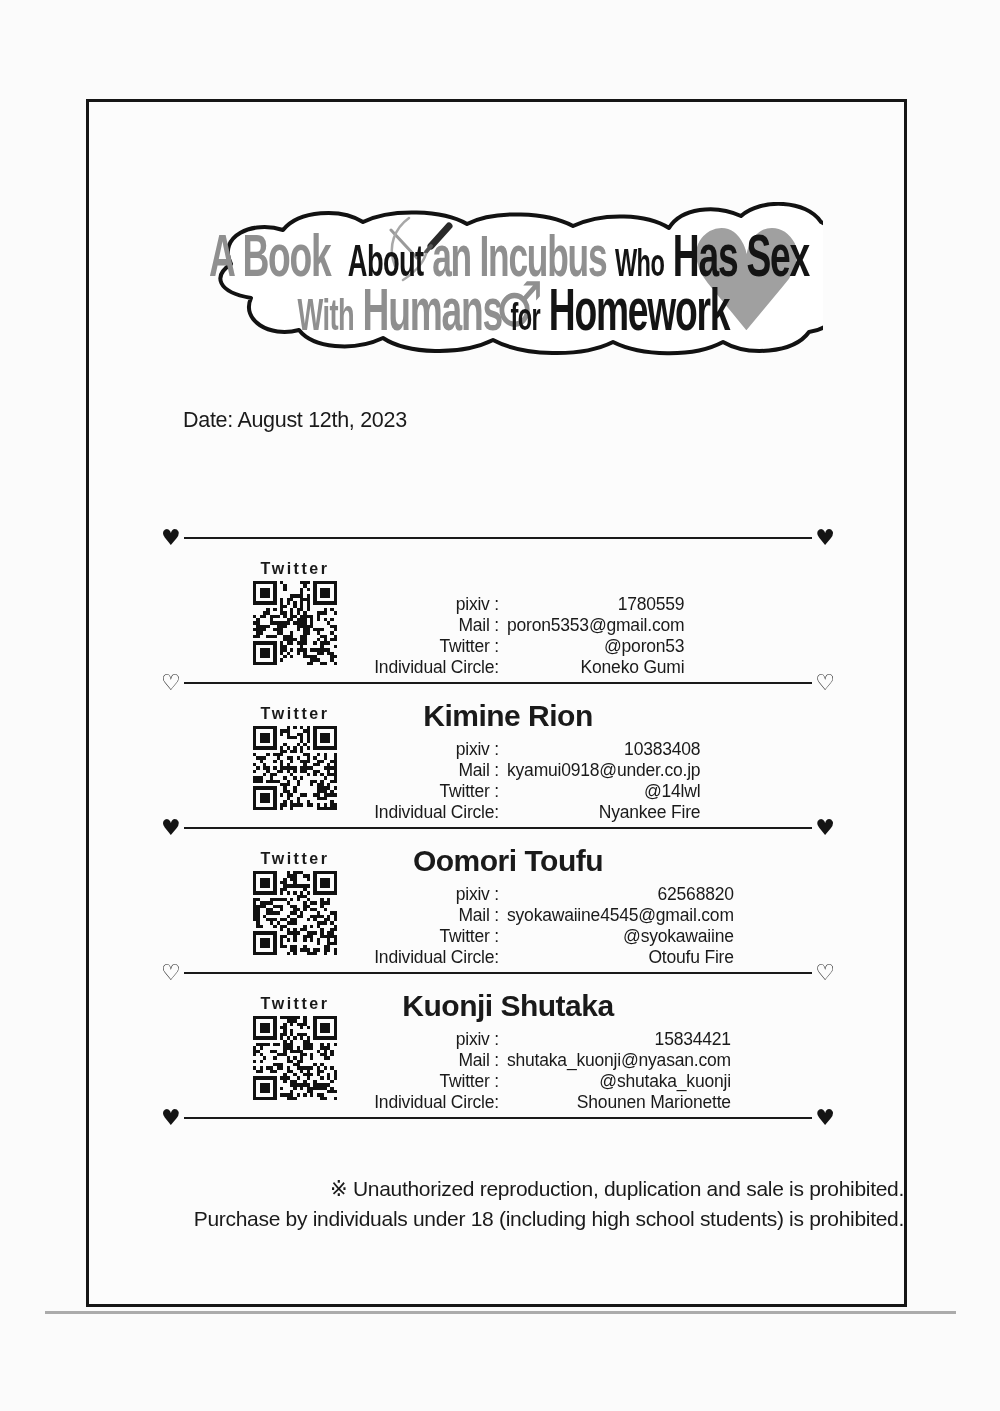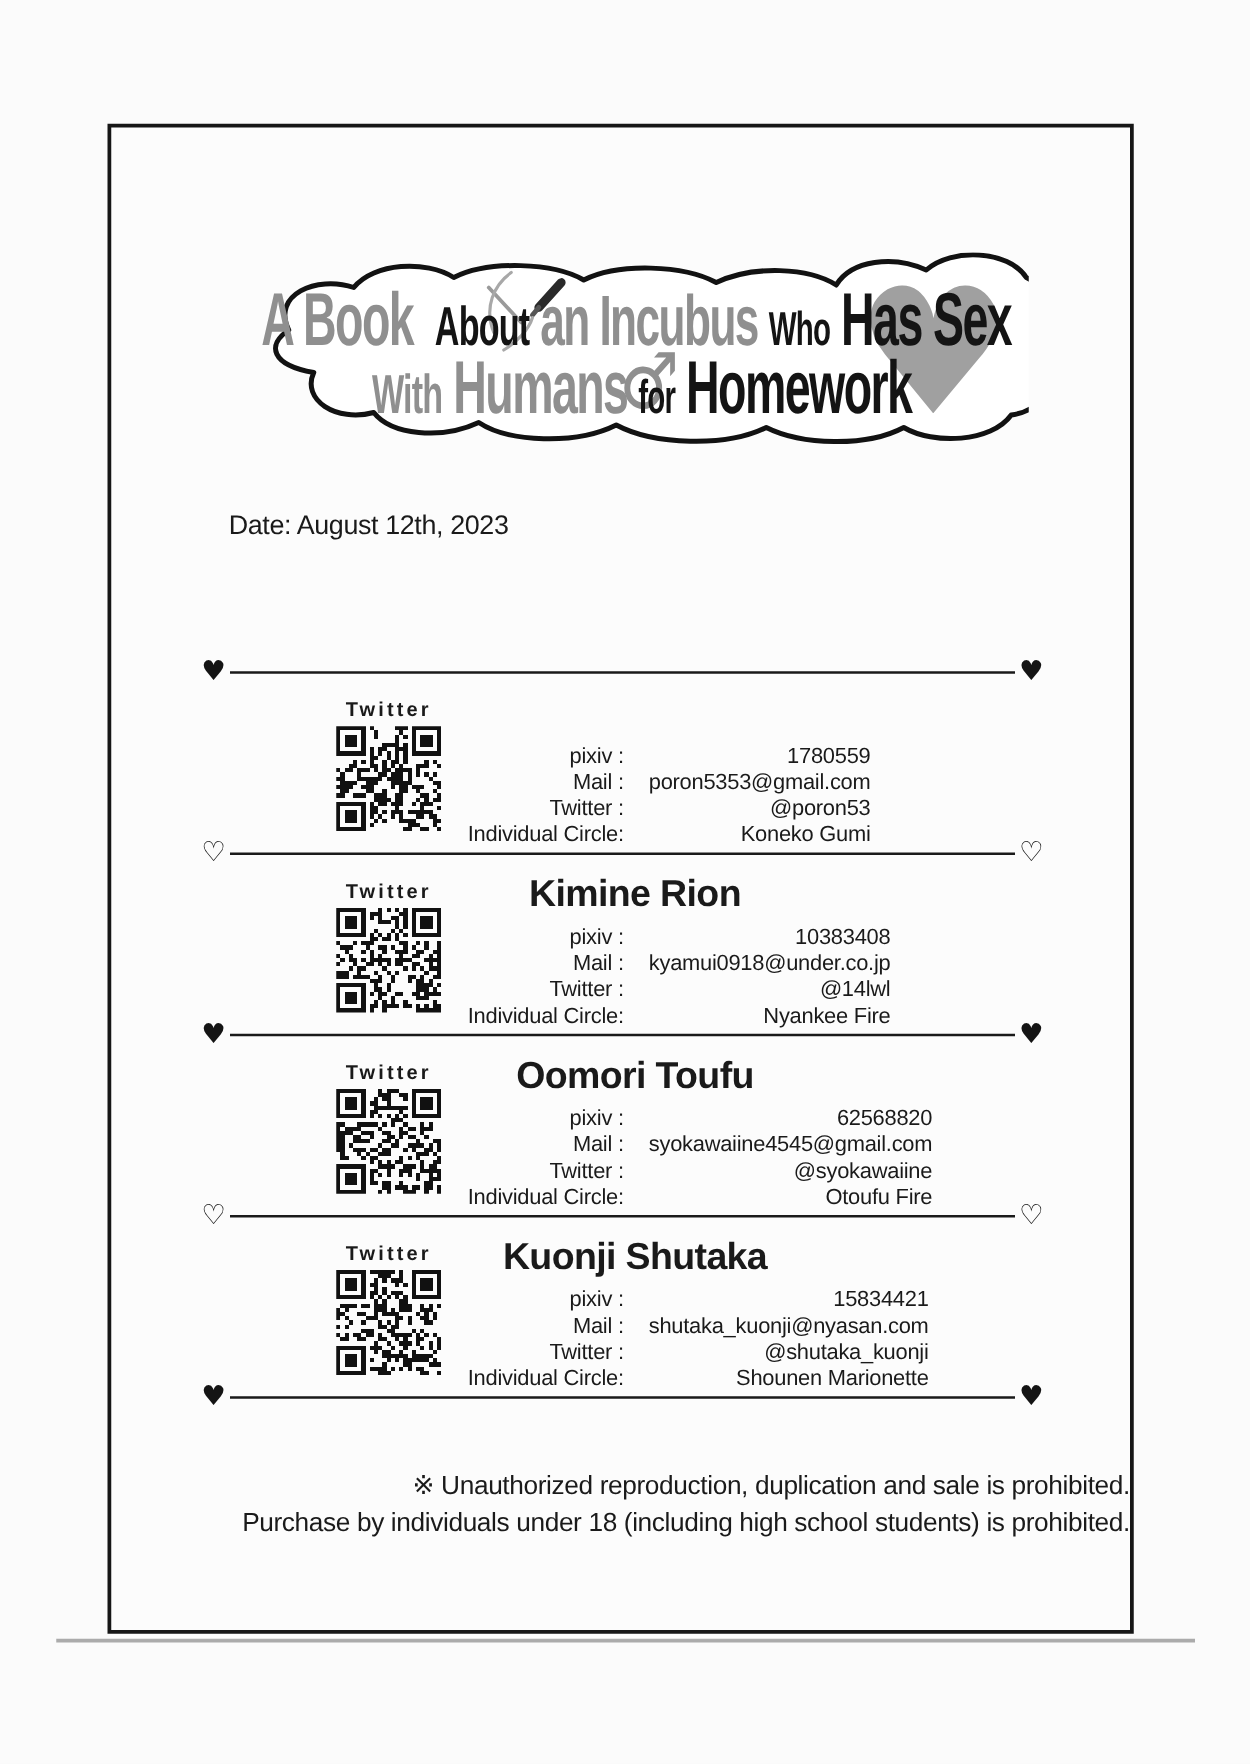--- a/index.html
+++ b/index.html
@@ -50,31 +50,31 @@
 
   
   .credits{position:absolute;left:72px;top:424px;width:674px;}
   .divider{display:flex;align-items:center;height:24px;}
   .dheart{
     font-family:"DejaVu Sans",sans-serif;font-size:22px;line-height:1;
     color:#141414;
   }
   .dline{flex:1;height:2px;background:#1a1a1a;margin:0 3px;}
   .member{position:relative;height:121px;}
-  .qr-wrap{position:absolute;left:108px;top:10px;width:84px;text-align:center;}
+  .qr-wrap{position:absolute;left:92px;top:10px;width:84px;text-align:center;}
   .qr-label{font-weight:700;font-size:16px;letter-spacing:2.5px;margin-bottom:3px;}
   .qr-box{width:84px;height:84px;}
   .qr-box svg{display:block;width:84px;height:84px;}
   .name{
     position:absolute;left:197px;top:4px;width:300px;text-align:center;
     font-size:30px;font-weight:700;letter-spacing:-0.5px;white-space:nowrap;
   }
   .rows{
     position:absolute;left:197px;top:44px;
-    display:grid;grid-template-columns:146px auto;column-gap:12px;
+    display:grid;grid-template-columns:146px auto;column-gap:0;
     font-size:17.5px;line-height:21px;letter-spacing:-0.2px;
   }
   .rlabel{text-align:right;padding-right:5px;white-space:pre;}
   .rvalue{text-align:right;padding-left:3px;white-space:pre;}
 
   
   .footer{
     position:absolute;left:0;top:1072px;width:100%;text-align:right;
     font-size:21px;line-height:30px;letter-spacing:-0.3px;
   }

